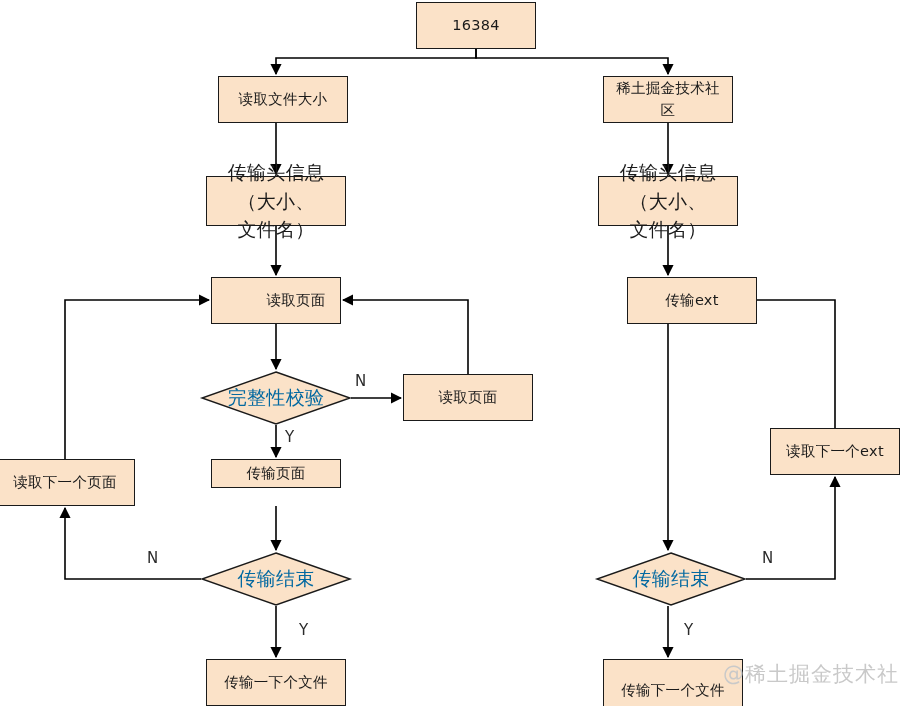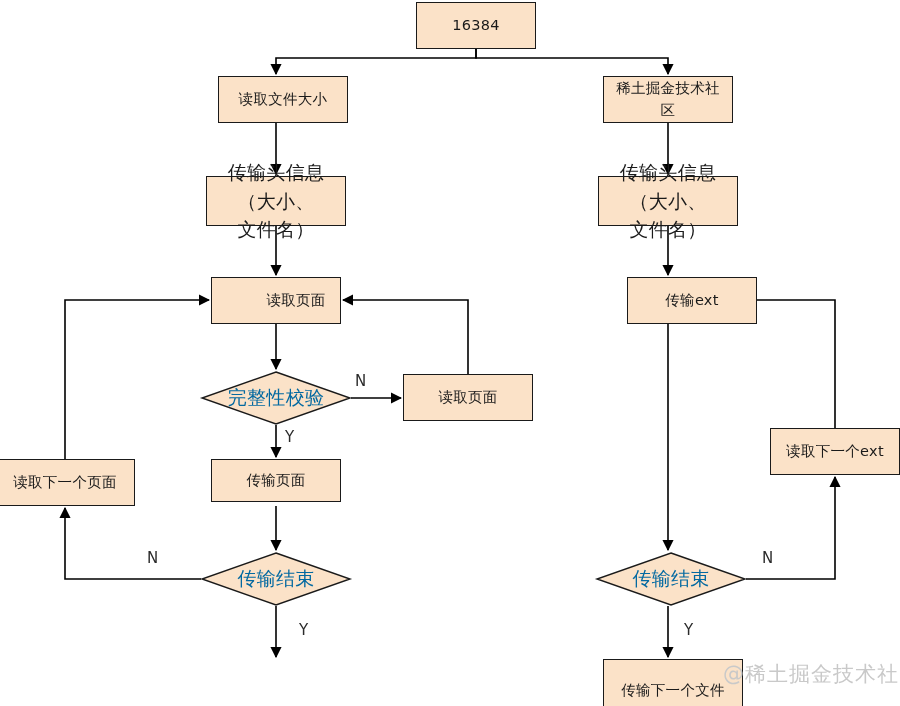--- a/index.html
+++ b/index.html
@@ -139,22 +139,23 @@
   <div class="node" style="left:211px;top:277px;width:130px;height:47px;padding-left:46px;">读取页面</div>
 
   <div class="node" style="left:603px;top:277px;width:130px;height:47px;margin-left:24px;">传输ext</div>
 
   <div class="node" style="left:403px;top:374px;width:130px;height:47px;">读取页面</div>
 
   <div class="node" style="left:-5px;top:459px;width:140px;height:47px;">读取下一个页面</div>
 
   <div class="node" style="left:770px;top:428px;width:130px;height:47px;">读取下一个ext</div>
 
-  <div class="node" style="left:211px;top:459px;width:130px;height:43px;">传输页面</div>
+  <div class="node" style="left:211px;top:459px;width:130px;height:29px;">传输页面</div>
 
+  <div class="node" style="left:206px;top:659px;width:140px;height:47px;">传输一下个文件</div>
 
   <div class="node" style="left:603px;top:659px;width:140px;height:63px;">传输下一个文件</div>
 
   <div class="diamond-wrap" style="left:201px;top:371px;width:150px;height:54px;">
     <svg width="150" height="54" viewBox="0 0 150 54" xmlns="http://www.w3.org/2000/svg">
       <polygon points="75,1 149,27 75,53 1,27" fill="#fbe2c8" stroke="#1a1a1a" stroke-width="1.4"></polygon>
     </svg>
     <div class="diamond-label">完整性校验</div>
   </div>
 

